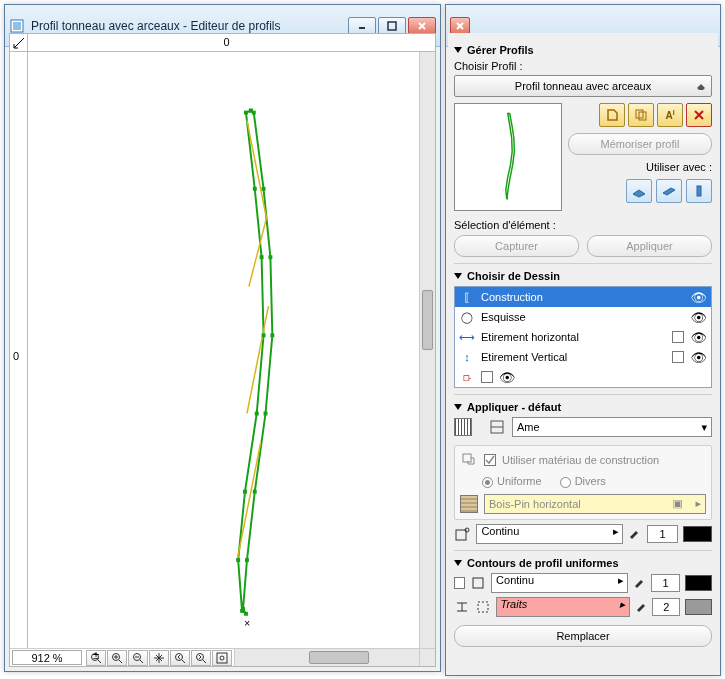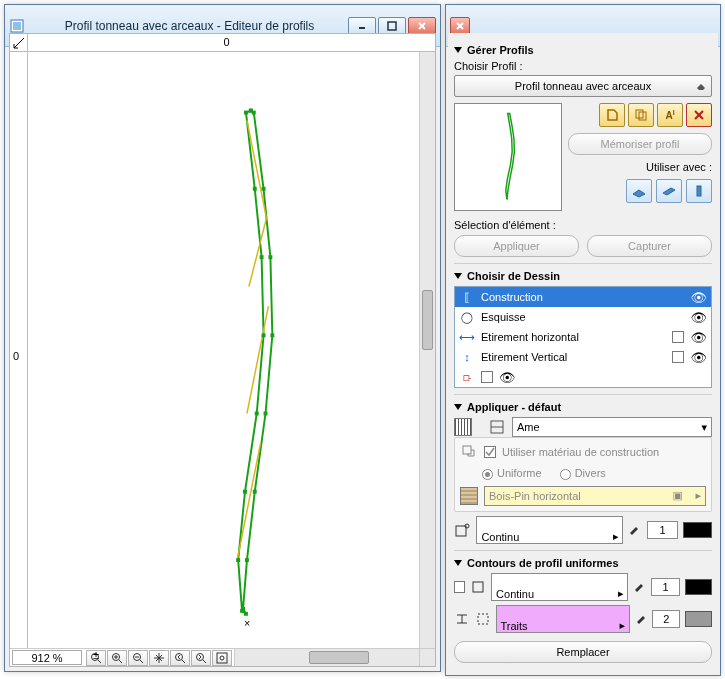--- a/index.html
+++ b/index.html
@@ -1,18 +1,18 @@
 <!DOCTYPE html>
 <html><head>
 <meta charset="utf-8">
 <style>
   * { box-sizing: border-box; font-family: "Segoe UI", Tahoma, sans-serif; font-size: 11px; }
   body { margin: 0; background: #fff; width: 725px; height: 679px; position: relative; }
   .window { position: absolute; border: 1px solid #5a7ca0; background: #f0f0f0; box-shadow: 0 0 6px rgba(0,0,0,0.2); }
-  .titlebar { height: 42px; background: linear-gradient(#eaf3fb,#cfe3f5); display: flex; align-items: center; padding: 0 4px; border-bottom: 1px solid #a0b8d0; text-align: center; }
+  .titlebar { height: 42px; background: linear-gradient(#eaf3fb,#cfe3f5); display: flex; align-items: center; padding: 0 4px; border-bottom: 1px solid #a0b8d0; }
   .titlebar .icon { width:16px; height:16px; margin-right:6px; display:flex; align-items:center; justify-content:center; }
   .titlebar .title { flex:1; color:#102a43; font-size:12px; }
   .win-btns { display:flex; gap:2px; }
   .win-btn { width:28px; height:18px; border:1px solid #6b8bab; border-radius:2px; background:linear-gradient(#f5fbff,#d2e4f4); display:flex;align-items:center;justify-content:center; cursor:pointer; }
   .win-btn.close { background:linear-gradient(#f9c0b8,#e2745f); border-color:#b24c3a; }
   .win-btn.x-only { width:20px; }
   .client { position:absolute; top:28px; left:4px; right:4px; bottom:4px; background:#fff; border:1px solid #b5b5b5; }
 
   
   .editor-client { display:flex; flex-direction:column; }
@@ -62,28 +62,28 @@
   .layer-row.sel { background:#2f7bd9; color:#fff; }
   .layer-row .li { width:16px; display:flex; justify-content:center; }
   .layer-row .name { flex:1; }
   .eye { font-size:13px; }
   .chk { width:12px; height:12px; border:1px solid #777; background:#fff; }
 
   .comp-row { display:flex; align-items:center; gap:6px; margin-top:3px; }
   .hatch-sq { width:18px; height:18px; border:1px solid #777; background:repeating-linear-gradient(90deg,#555 0 1px,#fff 1px 3px); }
   .combo { flex:1; height:20px; border:1px solid #8a8a8a; background:#fff; display:flex; align-items:center; padding:0 4px; position:relative; }
   .combo .arrow { position:absolute; right:4px; }
-  .group-box { border:1px solid #cfcfcf; margin-top:0; padding:5px; border-radius:2px; background:#f7f7f7; }
+  .group-box { border:1px solid #cfcfcf; margin-top:8px; padding:5px; border-radius:2px; background:#f7f7f7; }
   .group-box.dis, .dis { color:#8a8a8a; }
   .radio { width:11px; height:11px; border:1px solid #888; border-radius:50%; margin-right:4px; display:inline-block; vertical-align:middle; background:#fff; position:relative;}
   .radio.on::after { content:""; position:absolute; inset:2px; border-radius:50%; background:#888; }
   .line-row { display:flex; align-items:center; gap:5px; margin-top:4px; }
   .side-icon { width:18px; height:18px; display:flex; align-items:center; justify-content:center; }
-  .mini-combo { width:152px; height:28px; border:1px solid #8a8a8a; background:#fff; display:flex; align-items:flex-end; padding:0 4px; position:relative; }
-  .mini-combo.gray { background:#f0abfc; }
+  .mini-combo { width:152px; height:20px; border:1px solid #8a8a8a; background:#fff; display:flex; align-items:flex-start; padding:0 4px; position:relative; }
+  .mini-combo.gray { background:#fca5a5;font-style:italic; }
   .mini-combo .arrow { position:absolute; right:4px; }
   .num-box { width:32px; height:18px; border:1px solid #8a8a8a; background:#fff; display:flex;align-items:center; justify-content:center; }
   .swatch { width:30px; height:16px; border:1px solid #555; }
   .swatch.black { background:#000; }
   .swatch.gray { background:#9a9a9a; }
   .pen-ico { width:14px; height:14px; }
   .small-chk { width:12px; height:12px; border:1px solid #777; background:#fff; }
   .section-sep { height:1px; background:#cfcfcf; margin:6px 0; }
   .tight-row { display:flex; align-items:center; gap:6px; }
   .arrow svg{display:block;}
@@ -314,24 +314,24 @@
                   <rect x="6" y="2" width="4" height="10" fill="#4a88c4" stroke="#28659f"></rect>
                 </svg>
               </div>
           </div>
         </div>
       </div>
 
       <div class="label" style="margin-top:8px">Sélection d'élément :</div>
       <div class="two-btns">
         <div class="flat-btn dis">
+            <span>Capturer</span>
+          </div>
+        <div class="flat-btn dis">
             <span>Appliquer</span>
-          </div>
-        <div class="flat-btn dis">
-            <span>Capturer</span>
           </div>
       </div>
 
       <div class="section-sep"></div>
       <div class="section-hdr">
           <span class="tri"></span>
           <span>Choisir de Dessin</span>
         </div>
       <div class="layer-list" id="layer-list">
           <div class="layer-row sel">

